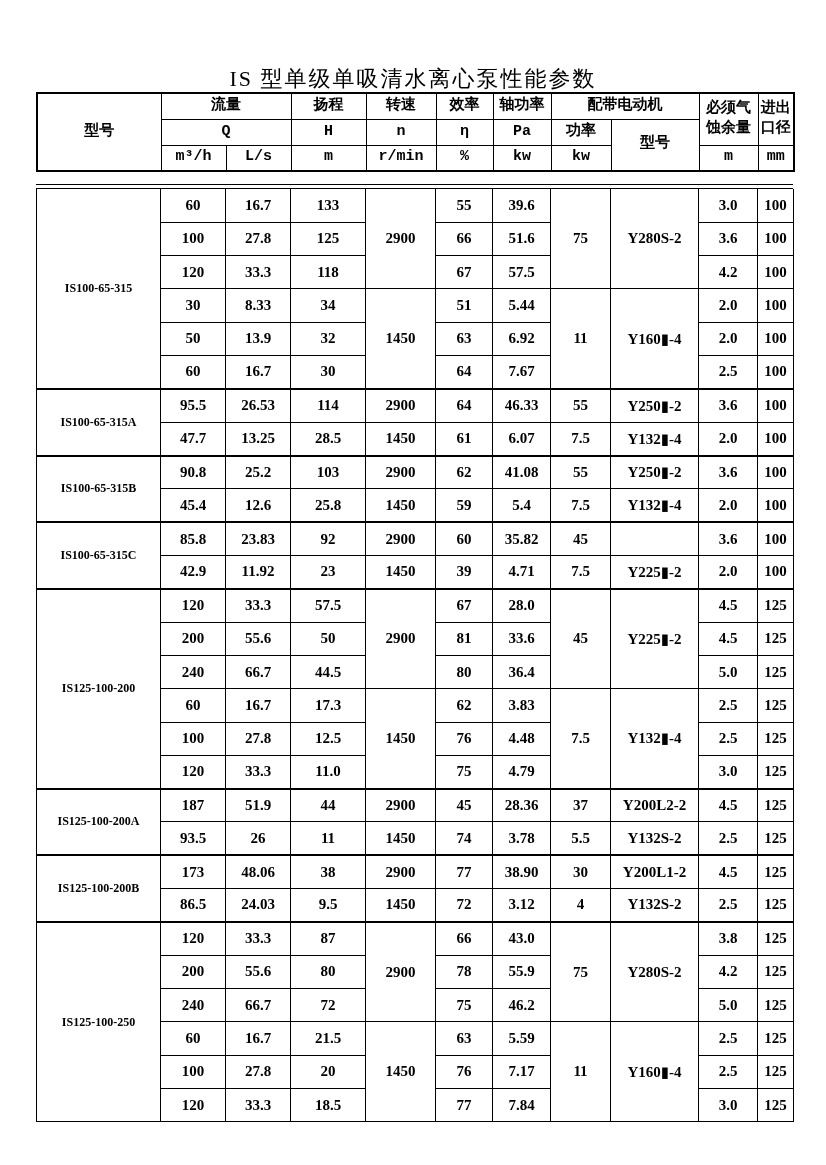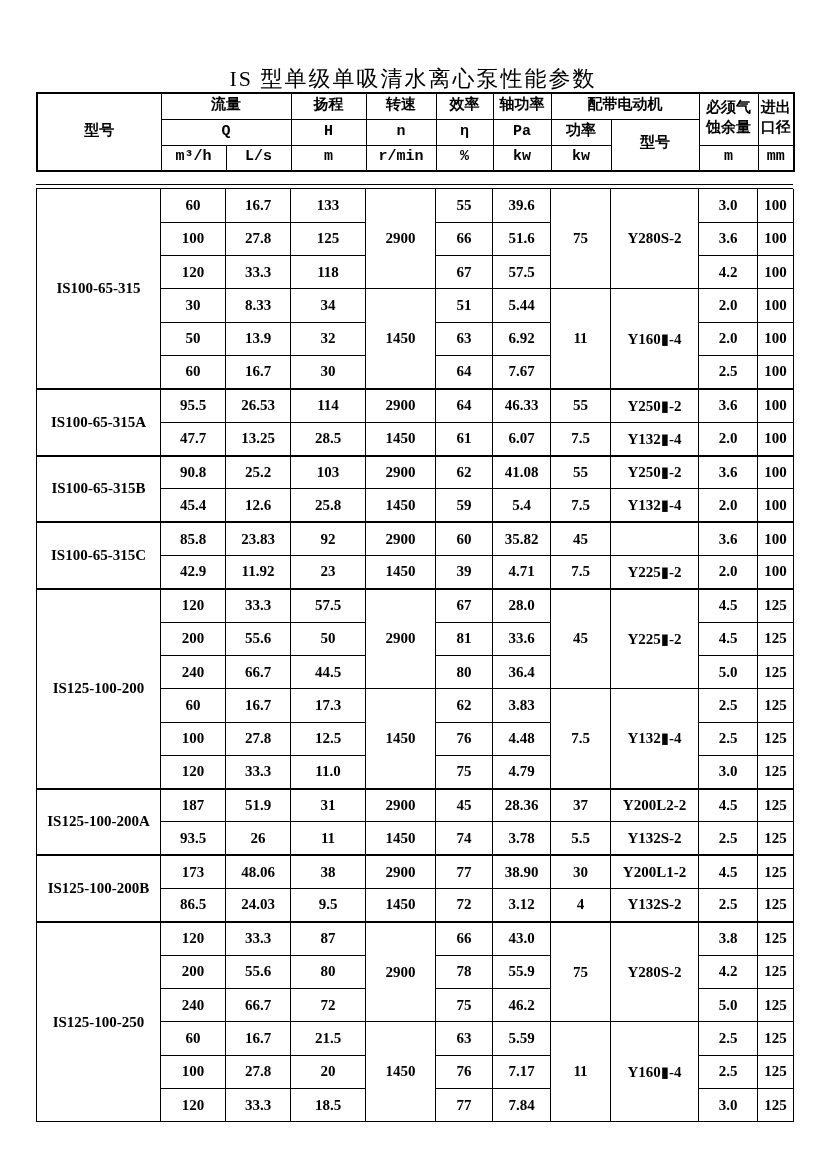--- a/index.html
+++ b/index.html
@@ -41,21 +41,21 @@
   .grid {
     position: absolute; left: 36px; top: 189px; width: 757px;
     border: 1.5px solid #000; border-top: none;
     font-size: 15px; font-weight: bold;
     font-family: "Liberation Serif", "DejaVu Serif", "DejaVu Sans", serif;
   }
   .grid td { border: 1px solid #000; }
   .grid tr { height: 33.32px; }
   .grid tr.top > td { border-top: none; }
   .grid tr.sec > td { border-top: 2px solid #000; }
-  .grid td.model { font-size: 15px; letter-spacing: 0; }
+  .grid td.model { font-size: 12px; letter-spacing: 0; }
 </style>
 </head>
 <body>
 
 <div class="title">IS 型单级单吸清水离心泵性能参数</div>
 
 <table class="hdr">
   <colgroup>
     <col style="width:124px">
       <col style="width:65px">
@@ -321,21 +321,21 @@
         <td>11.0</td>
         <td>75</td>
         <td>4.79</td>
         <td>3.0</td>
         <td>125</td>
       </tr>
       <tr class="sec">
         <td rowspan="2" class="model">IS125-100-200A</td>
         <td>187</td>
         <td>51.9</td>
-        <td>31</td>
+        <td>44</td>
         <td>2900</td>
         <td>45</td>
         <td>28.36</td>
         <td>37</td>
         <td class="motor">Y200L2-2</td>
         <td>4.5</td>
         <td>125</td>
       </tr>
       <tr>
         <td>93.5</td>

